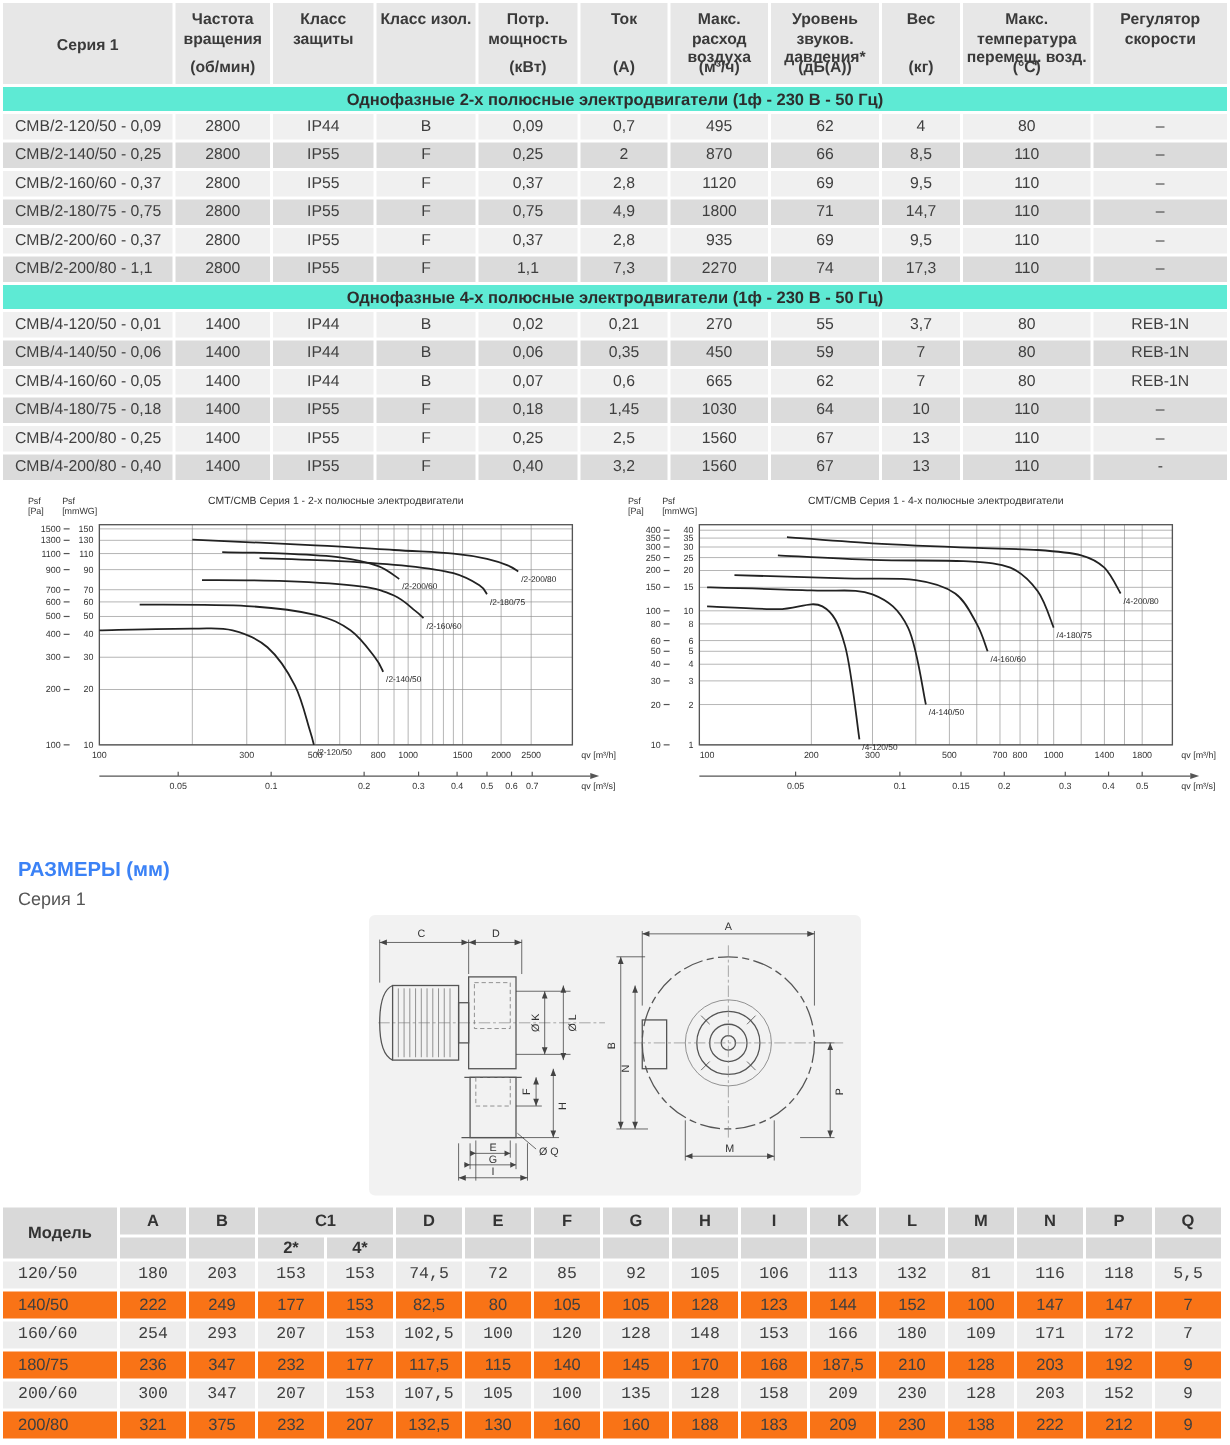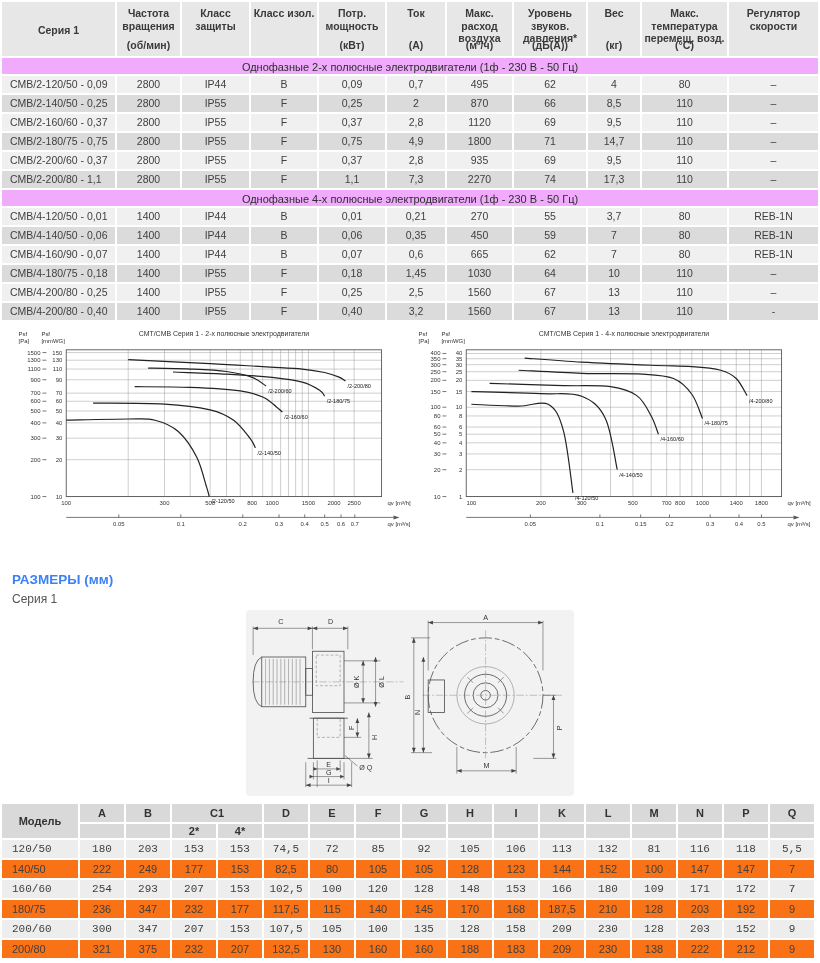--- a/index.html
+++ b/index.html
@@ -8,21 +8,21 @@
   table{border-collapse:separate;border-spacing:2px;table-layout:fixed;width:732px;}
   
   .spec th{background:var(--header-bg,#e7e7e7);font-size:10.5px;line-height:1.2;font-weight:bold;
     vertical-align:top;padding:5px 2px 3px;height:46px;position:relative;color:#3a3a3a;margin-top:39px;}
   .spec th.vmid{vertical-align:middle;}
   .spec th .hunit{position:absolute;left:0;right:0;bottom:4px;text-align:center;}
   .spec td{font-size:10.5px;text-align:center;padding:2px 2px 3px;color:#3f3f3f;}
   .spec tr.light td{background:var(--row-light,#f0f0f0);}
   .spec tr.dark td{background:var(--row-dark,#dbdbdb);}
   .spec td.model{text-align:left;padding-left:8px;}
-  .spec tr.section td{background:#f0abfc;font-weight:normal;font-size:11px;color:#2d2d2d;padding:3px 0 1px;}
+  .spec tr.section td{background:#5eead4;font-weight:bold;font-size:11px;color:#2d2d2d;padding:3px 0 1px;}
   
   .charts{display:flex;justify-content:space-between;padding:4px 8px 0 14px;}
   svg.chart{overflow:visible;display:block;}
   .ct{font-size:7px;fill:#333;}
   .ctk{font-size:6px;fill:#333;}
   .cg{stroke:#909090;stroke-width:0.45;}
   .cb{fill:none;stroke:#555;stroke-width:0.9;}
   .cax{stroke:#555;stroke-width:0.8;}
   .caf{fill:#555;}
   .cs{fill:none;stroke:#222;stroke-width:1.2;}
@@ -192,21 +192,21 @@
           <td>–</td>
         </tr>
         <tr class="section">
           <td colspan="11">Однофазные 4-х полюсные электродвигатели (1ф - 230 В - 50 Гц)</td>
         </tr>
         <tr class="light">
           <td class="model">CMB/4-120/50 - 0,01</td>
           <td>1400</td>
           <td>IP44</td>
           <td>B</td>
-          <td>0,01</td>
+          <td>0,02</td>
           <td>0,21</td>
           <td>270</td>
           <td>55</td>
           <td>3,7</td>
           <td>80</td>
           <td>REB-1N</td>
         </tr>
         <tr class="dark">
           <td class="model">CMB/4-140/50 - 0,06</td>
           <td>1400</td>
@@ -214,21 +214,21 @@
           <td>B</td>
           <td>0,06</td>
           <td>0,35</td>
           <td>450</td>
           <td>59</td>
           <td>7</td>
           <td>80</td>
           <td>REB-1N</td>
         </tr>
         <tr class="light">
-          <td class="model">CMB/4-160/90 - 0,07</td>
+          <td class="model">CMB/4-160/60 - 0,05</td>
           <td>1400</td>
           <td>IP44</td>
           <td>B</td>
           <td>0,07</td>
           <td>0,6</td>
           <td>665</td>
           <td>62</td>
           <td>7</td>
           <td>80</td>
           <td>REB-1N</td>

